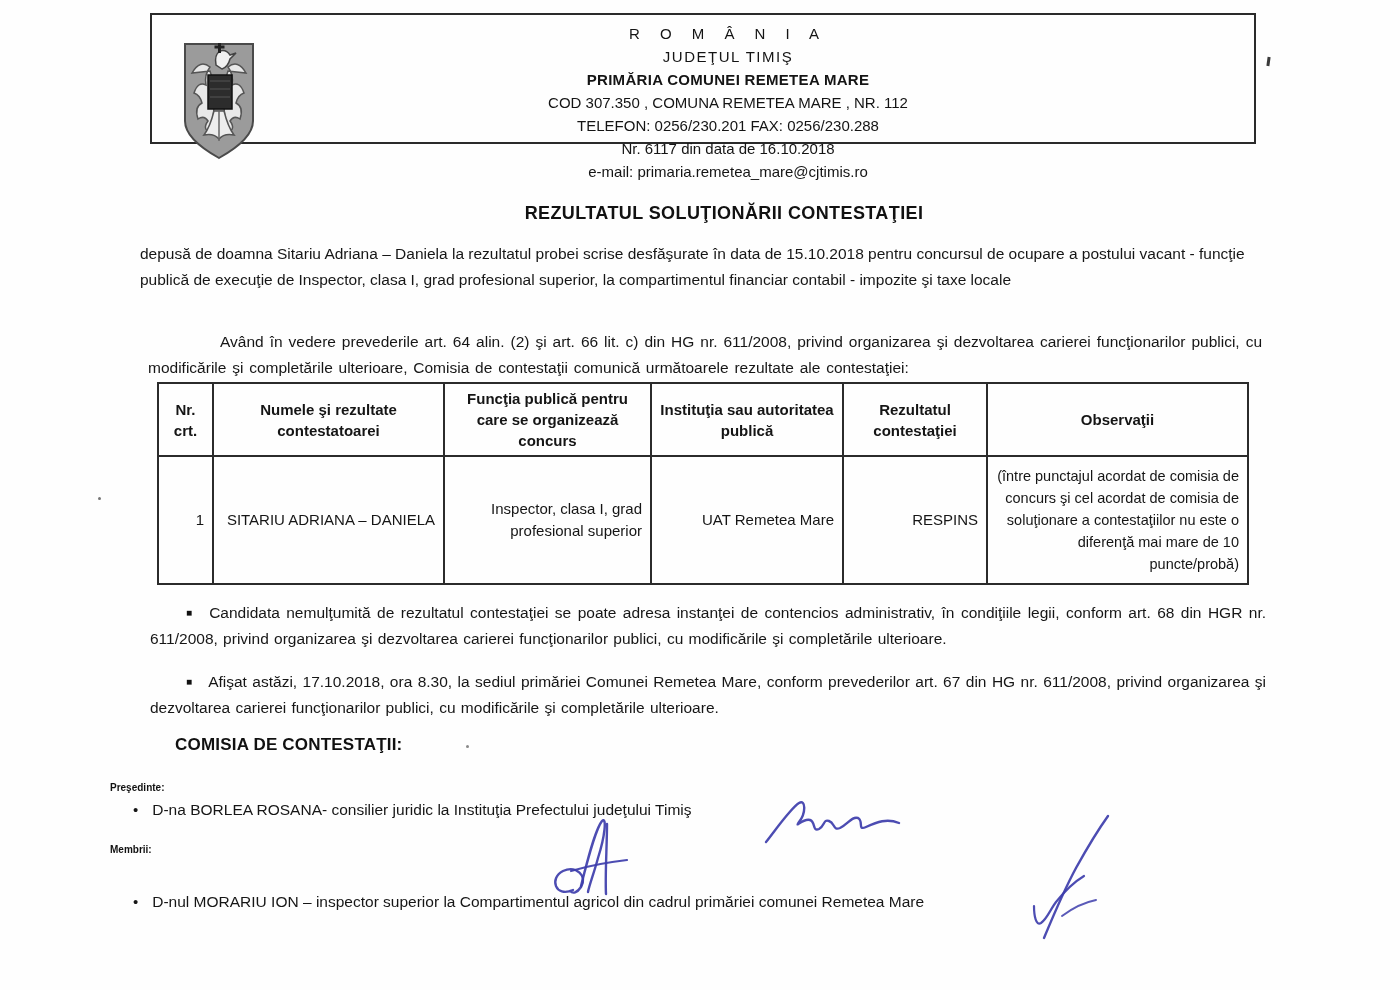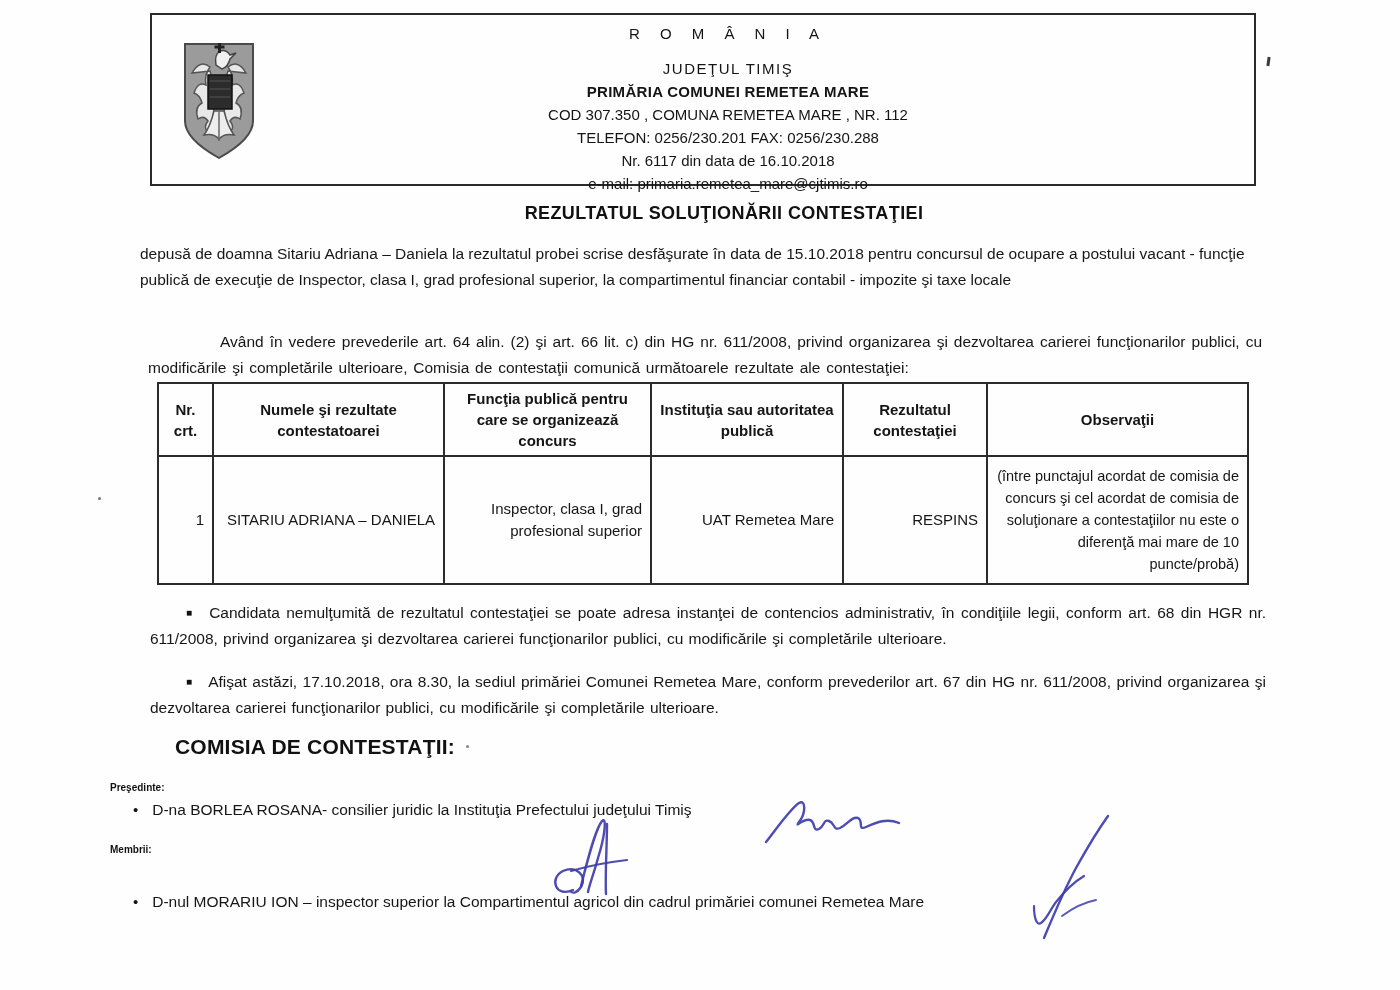--- a/index.html
+++ b/index.html
@@ -9,28 +9,28 @@
     font-family: "Liberation Sans", "DejaVu Sans", sans-serif;
     color: #1b1b1b;
     position: relative;
     overflow: hidden;
   }
   .page { position: absolute; inset: 0; background: #fefefe; }
 
   
   .header-box {
     position: absolute; left: 150px; top: 13px;
-    width: 1106px; height: 173px;
+    width: 1106px; height: 131px;
     border: 2px solid #2a2a2a;
     padding: 7px 10px 0 60px;
     text-align: center;
   }
   .header-box .line { line-height: 23px; font-size: 15px; color: #141414; }
   .hl-country { font-size: 16.5px; letter-spacing: 8px; font-weight: 500; }
-  .hl-county  { font-size: 15.5px; letter-spacing: 1.5px; margin-top: 12px; }
+  .hl-county  { font-size: 15.5px; letter-spacing: 1.5px; }
   .hl-institution { font-weight: bold; font-size: 16px; letter-spacing: .3px; }
   .coa {
     position: absolute; left: 28px; top: 26px;
     width: 78px; height: 122px;
   }
 
   
   .doc-title {
     position: absolute; left: 0; top: 203px; width: 1400px;
     text-align: center; font-weight: bold; font-size: 18px;
@@ -76,21 +76,21 @@
     font-size: 15.5px; line-height: 26px; color: #161616;
     word-spacing: 1px;
   }
   .note-1 { top: 600px; }
   .note-2 { top: 669px; }
   .sqbullet { font-size: 10px; vertical-align: 2px; margin-right: 16px; color: #111; }
 
   
   .comisia {
     position: absolute; left: 175px; top: 735px;
-    font-weight: bold; font-size: 21px; letter-spacing: .2px; color: #111;
+    font-weight: bold; font-size: 17px; letter-spacing: .2px; color: #111;
   }
   .role-label {
     position: absolute; left: 110px;
     font-weight: bold; font-size: 10px; color: #111;
   }
   .lbl-pres { top: 782px; }
   .lbl-memb { top: 844px; }
   .member-line {
     position: absolute; left: 133px;
     font-size: 15.5px; color: #161616; white-space: nowrap;

